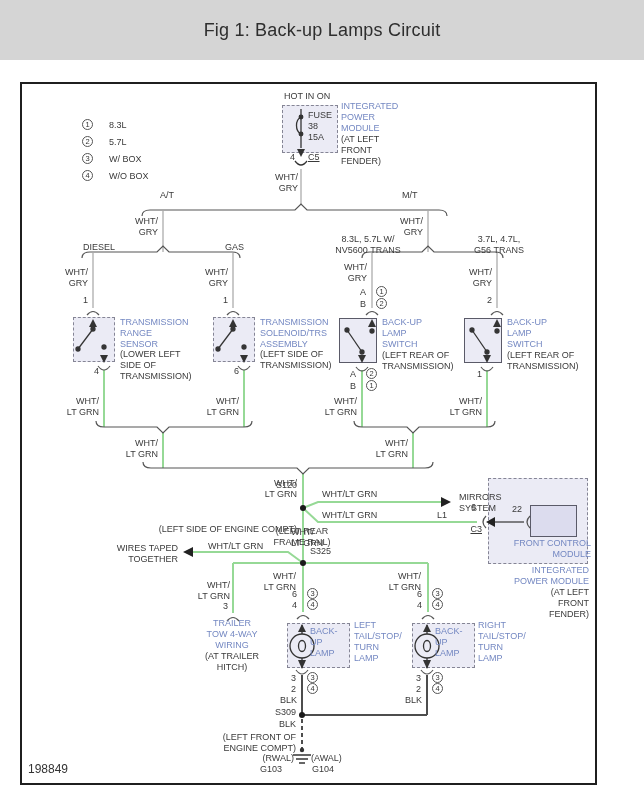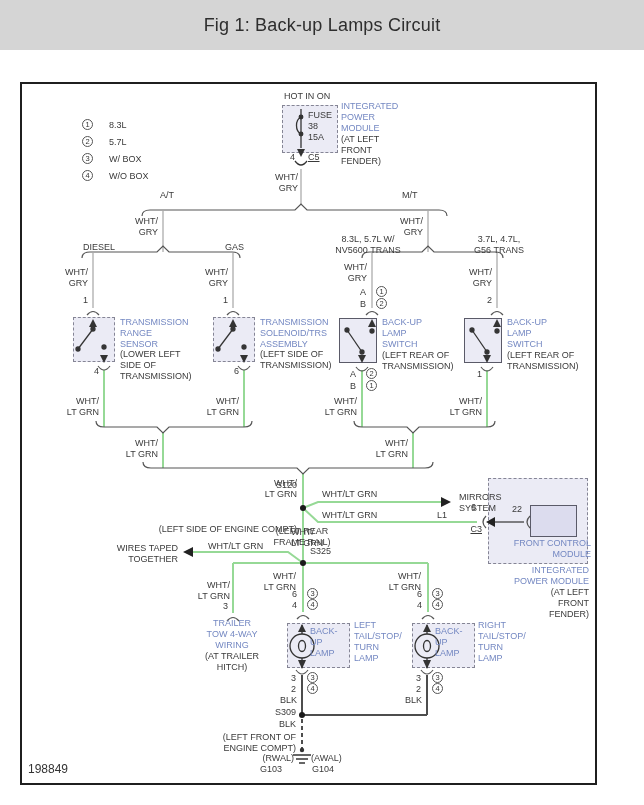--- a/index.html
+++ b/index.html
@@ -1,18 +1,18 @@
 <!DOCTYPE html>
 <html><head>
 <meta charset="utf-8">
 <style>
   html,body{margin:0;padding:0;background:#fff;}
   .page{position:relative;width:644px;height:805px;background:#ffffff;overflow:hidden;
         font-family:"Liberation Sans",sans-serif;}
-  .titlebar{position:absolute;left:0;top:0;width:644px;height:50px;background:#d5d5d5;
+  .titlebar{position:absolute;left:0;top:0;width:644px;height:60px;background:#d5d5d5;
             display:flex;align-items:center;justify-content:center;z-index:4;}
   .titlebar .tt{font-size:18px;color:#2e2e2e;letter-spacing:.2px;}
   .frame{position:absolute;left:20px;top:82px;width:573px;height:699px;border:2px solid #1f1f1f;
          background:#ffffff;z-index:0;}
   .box{position:absolute;background:#ebebf5;z-index:1;box-sizing:border-box;}
   .dashed{border:1.5px dashed #858595;}
   .solid{border:1.5px solid #5a5a68;}
   .inner{background:#dcdcee;border:1.2px solid #5a5a68;}
   svg.overlay{position:absolute;left:0;top:0;width:644px;height:805px;z-index:2;pointer-events:none;}
   .t{position:absolute;font-size:9px;line-height:11px;color:#3a3a3a;white-space:pre-line;z-index:3;}

